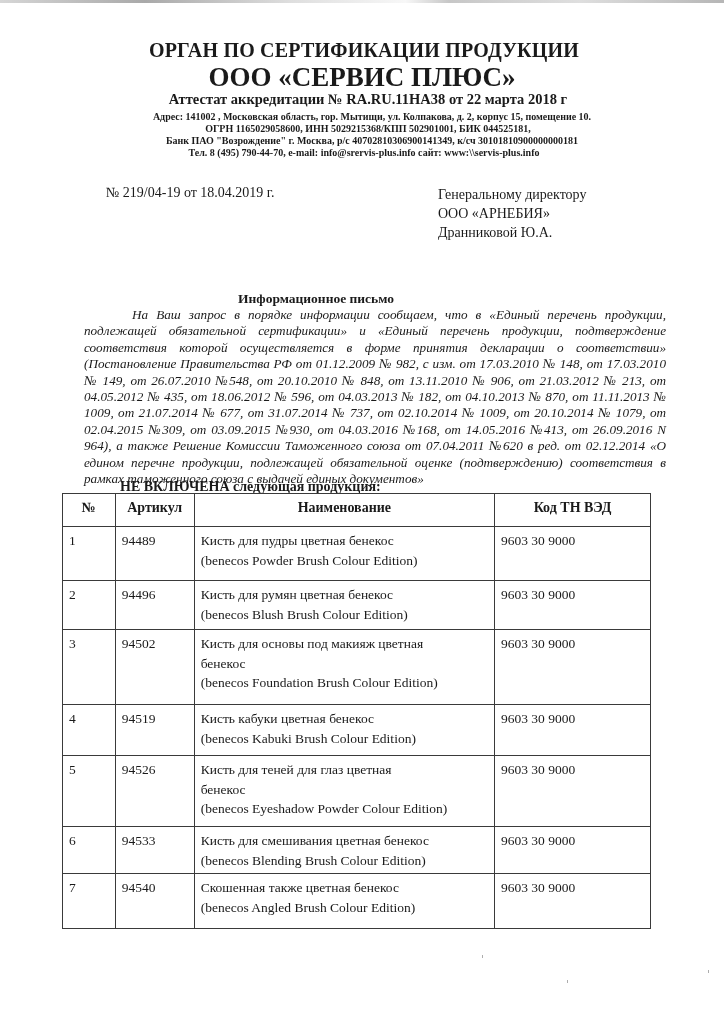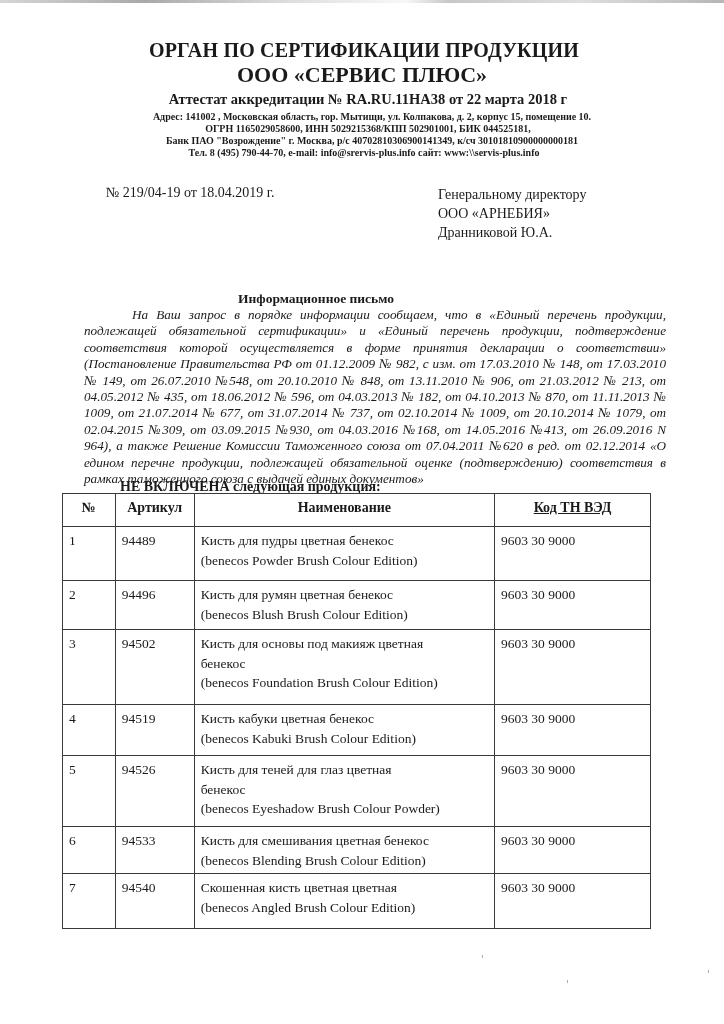--- a/index.html
+++ b/index.html
@@ -7,21 +7,21 @@
     width: 724px; height: 1024px; background: #ffffff; position: relative; overflow: hidden;
     font-family: "Liberation Serif", "DejaVu Serif", serif; color: #1a1a1a;
   }
   .scan-edge {
     position: absolute; left: 0; top: 0; width: 724px; height: 3px;
     background: linear-gradient(90deg, #cfcfcf 0%, #9a9a9a 20%, #d8d8d8 40%, #f6f6f6 56%, #bdbdbd 62%, #d9d9d9 80%, #a9a9a9 100%);
     opacity: 0.85;
   }
   .hdr { position: absolute; left: 0; width: 724px; text-align: center; white-space: nowrap; }
   .h1 { top: 39px; font-size: 20px; font-weight: bold; letter-spacing: 0.2px; left: 2px; }
-  .h2 { top: 62px; font-size: 22px; font-weight: bold; left: 0; }
+  .h2 { top: 62px; font-size: 27px; font-weight: bold; left: 0; }
   .h3 { top: 91px; font-size: 14.5px; font-weight: bold; left: 6px; }
   .h4 { top: 111px; font-size: 10px; font-weight: bold; left: 10px; }
   .h5 { top: 123px; font-size: 10px; font-weight: bold; left: 6px; }
   .h6 { top: 135px; font-size: 10px; font-weight: bold; left: 10px; }
   .h7 { top: 147px; font-size: 10px; font-weight: bold; left: 2px; }
 
   .letter-no { position: absolute; left: 106px; top: 185px; font-size: 14px; }
   .addressee { position: absolute; left: 438px; top: 185px; font-size: 14px; line-height: 19px; }
   .addressee div { white-space: nowrap; }
 
@@ -37,21 +37,21 @@
     position: absolute; left: 62px; top: 493px; width: 589px;
     border-collapse: collapse; font-size: 13.5px;
   }
   table.products td, table.products th {
     border: 1.3px solid #3a3a3a; vertical-align: top; padding: 4px 6px 0 6px; line-height: 19.5px;
   }
   table.products th { font-weight: bold; text-align: center; height: 28px; font-size: 14px; }
   .c-no { width: 40px; }
   .c-art { width: 66px; }
   .c-name { width: 289px; }
-  .c-code { width: 144px; text-decoration: underline; }
+  .c-code { width: 144px; }
   .r1 td { height: 49px; }
   .r2 td { height: 44px; }
   .r3 td { height: 70px; }
   .r4 td { height: 46px; }
   .r5 td { height: 66px; }
   .r6 td { height: 42px; }
   .r7 td { height: 50px; }
   .line { display: block; }
   .dust { position: absolute; width: 1px; height: 3px; background: #777; opacity: 0.6; }
 </style>
@@ -128,38 +128,38 @@
           <span class="line">(benecos Kabuki Brush Colour Edition)</span>
         </td>
         <td>9603 30 9000</td>
       </tr>
       <tr class="r5">
         <td>5</td>
         <td>94526</td>
         <td>
           <span class="line">Кисть для теней для глаз цветная</span>
           <span class="line">бенекос</span>
-          <span class="line">(benecos Eyeshadow Brush Colour Powder)</span>
+          <span class="line">(benecos Eyeshadow Powder Colour Edition)</span>
         </td>
         <td>9603 30 9000</td>
       </tr>
       <tr class="r6">
         <td>6</td>
         <td>94533</td>
         <td>
           <span class="line">Кисть для смешивания цветная бенекос</span>
           <span class="line">(benecos Blending Brush Colour Edition)</span>
         </td>
         <td>9603 30 9000</td>
       </tr>
       <tr class="r7">
         <td>7</td>
         <td>94540</td>
         <td>
-          <span class="line">Скошенная кисть цветная цветная</span>
+          <span class="line">Скошенная также цветная бенекос</span>
           <span class="line">(benecos Angled Brush Colour Edition)</span>
         </td>
         <td>9603 30 9000</td>
       </tr>
     </tbody>
 </table>
 
 <div class="dust" style="left:482px; top:955px;"></div>
 <div class="dust" style="left:567px; top:980px;"></div>
 <div class="dust" style="left:708px; top:970px;"></div>

